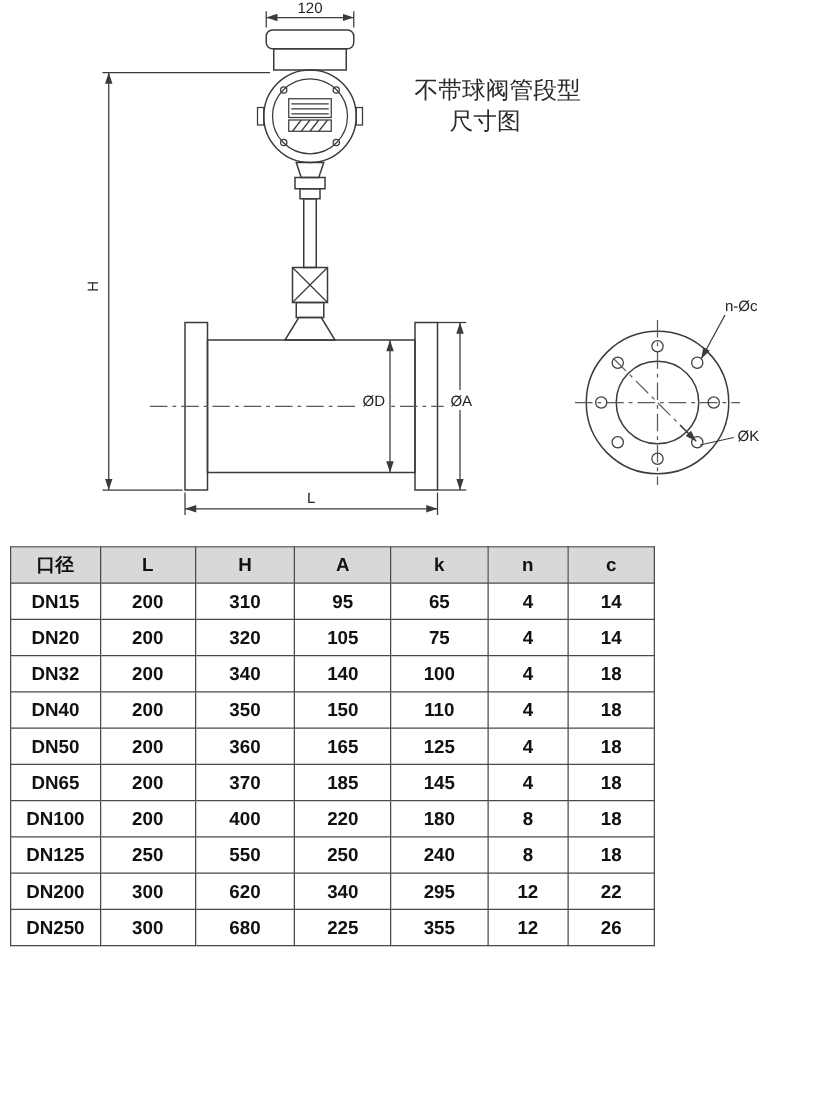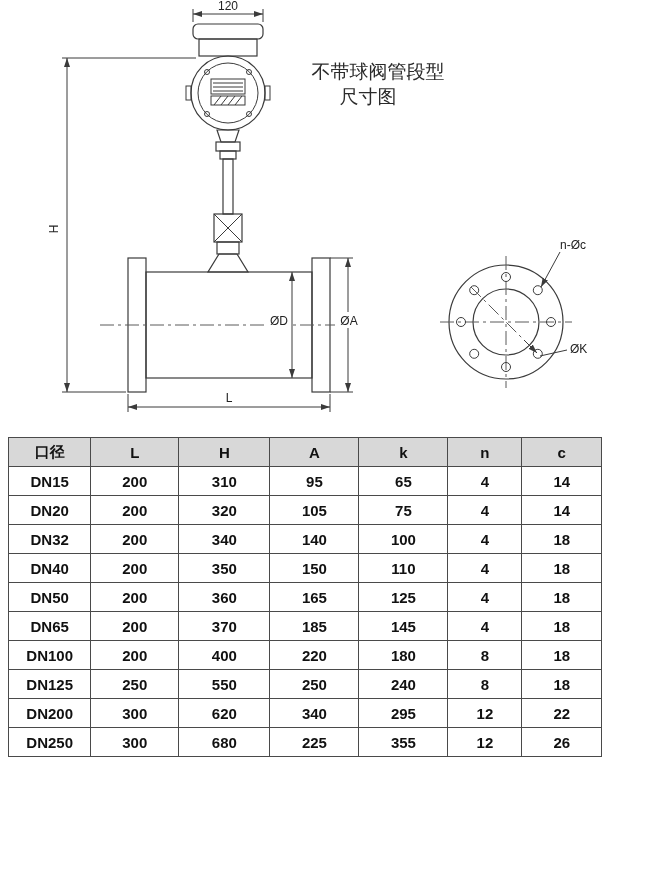--- a/index.html
+++ b/index.html
@@ -3,36 +3,36 @@
 <meta charset="utf-8">
 <style>
   * { margin:0; padding:0; box-sizing:border-box; }
   html,body { background:#ffffff; }
   body {
     width:650px; height:876px;
     font-family:"Liberation Sans", sans-serif;
     color:#111;
     overflow:hidden;
   }
-  .diagram-wrap { width:650px; height:437px; }
+  .diagram-wrap { width:650px; height:437px;padding-left:20px; }
   svg text {
     font-family:"Liberation Sans", sans-serif;
     fill:#222;
   }
   .ln   { fill:none; stroke:#3b3b3b; stroke-width:1.2; }
   .thin { fill:none; stroke:#3b3b3b; stroke-width:1; }
   .dim  { fill:none; stroke:#3b3b3b; stroke-width:1; }
   .cl   { fill:none; stroke:#5a5a5a; stroke-width:1; stroke-dasharray:14 4 3 4; }
   .dimtext { font-size:12px; }
   .titletext { font-size:19px; fill:#2b2b2b; }
 
   table.spec {
     border-collapse:collapse;
     table-layout:fixed;
-    width:594px;
+    width:516px;
     margin:0 8px;
   }
   table.spec th, table.spec td {
     border:1px solid #4a4a4a;
     text-align:center;
     vertical-align:middle;
     font-size:15px;
     font-weight:bold;
     height:29px;
     padding:0 2px;

